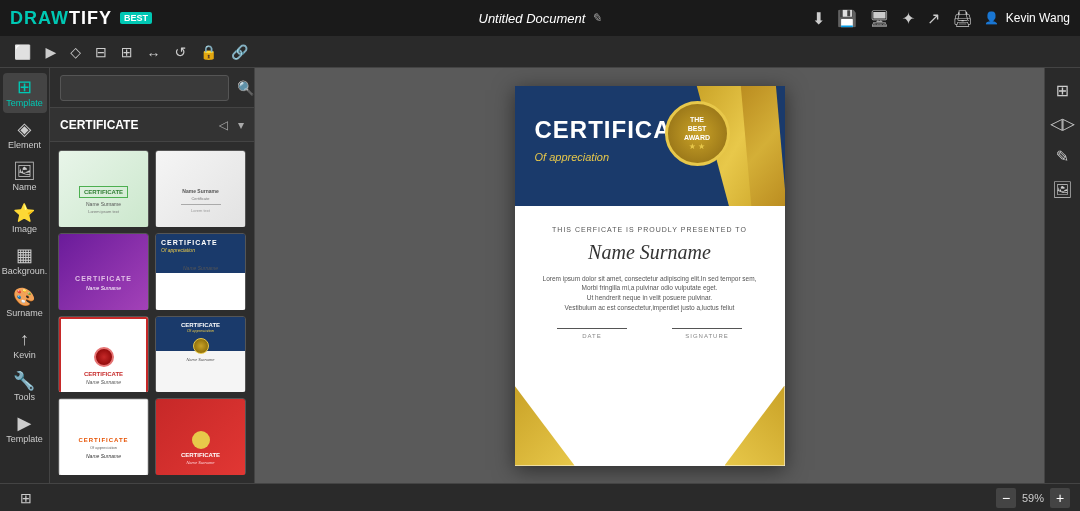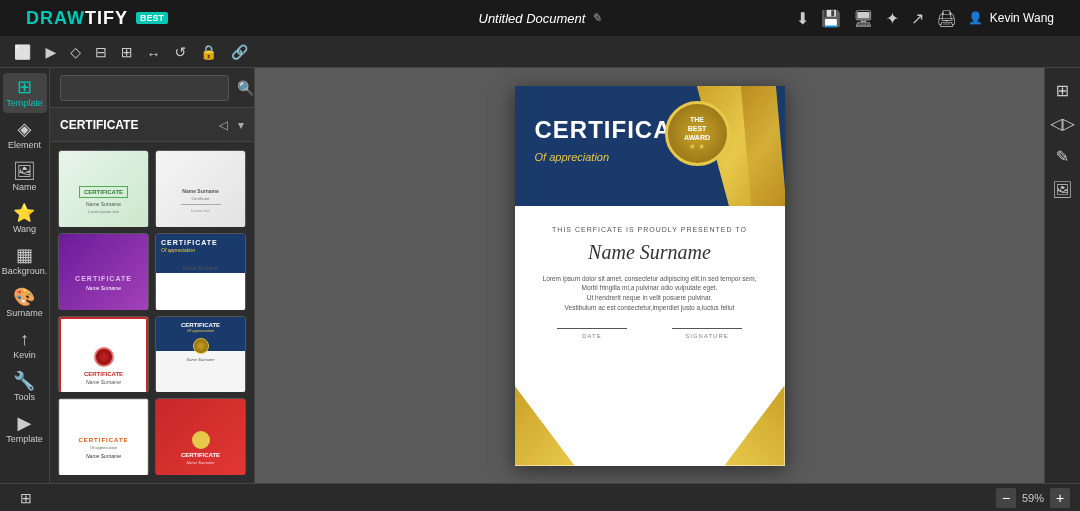--- a/index.html
+++ b/index.html
@@ -5,21 +5,21 @@
     * { box-sizing: border-box; margin: 0; padding: 0; }
     body { font-family: Arial, sans-serif; background: #3a3a3a; overflow: hidden; width: 1080px; height: 511px; display: flex; flex-direction: column; }
 
     
     .top-bar {
       height: 36px;
       background: #1a1a1a;
       display: flex;
       align-items: center;
       justify-content: space-between;
-      padding: 0 26px;
+      padding: 0 10px;
       flex-shrink: 0;
       position: relative;
     }
     .top-bar-left { display: flex; align-items: center; gap: 8px; }
     .drawtify-logo { color: #00c8b4; font-weight: bold; font-size: 18px; letter-spacing: 1px; }
     .drawtify-logo span { color: white; }
     .top-bar-center { position: absolute; left: 50%; transform: translateX(-50%); display: flex; align-items: center; gap: 6px; font-style: italic; }
     .doc-title { color: white; font-size: 13px; }
     .edit-icon { color: #aaa; font-size: 12px; cursor: pointer; }
     .top-bar-right { display: flex; align-items: center; gap: 12px; }
@@ -354,21 +354,21 @@
     <div class="sidebar-icon-item">
       <span class="icon-sym">◈</span>
       <span class="icon-label">Element</span>
     </div>
     <div class="sidebar-icon-item">
       <span class="icon-sym">🖼</span>
       <span class="icon-label">Name</span>
     </div>
     <div class="sidebar-icon-item">
       <span class="icon-sym">⭐</span>
-      <span class="icon-label">Wang</span>
+      <span class="icon-label">Image</span>
     </div>
     <div class="sidebar-icon-item">
       <span class="icon-sym">▦</span>
       <span class="icon-label">Backgroun.</span>
     </div>
     <div class="sidebar-icon-item">
       <span class="icon-sym">🎨</span>
       <span class="icon-label">Surname</span>
     </div>
     <div class="sidebar-icon-item">

